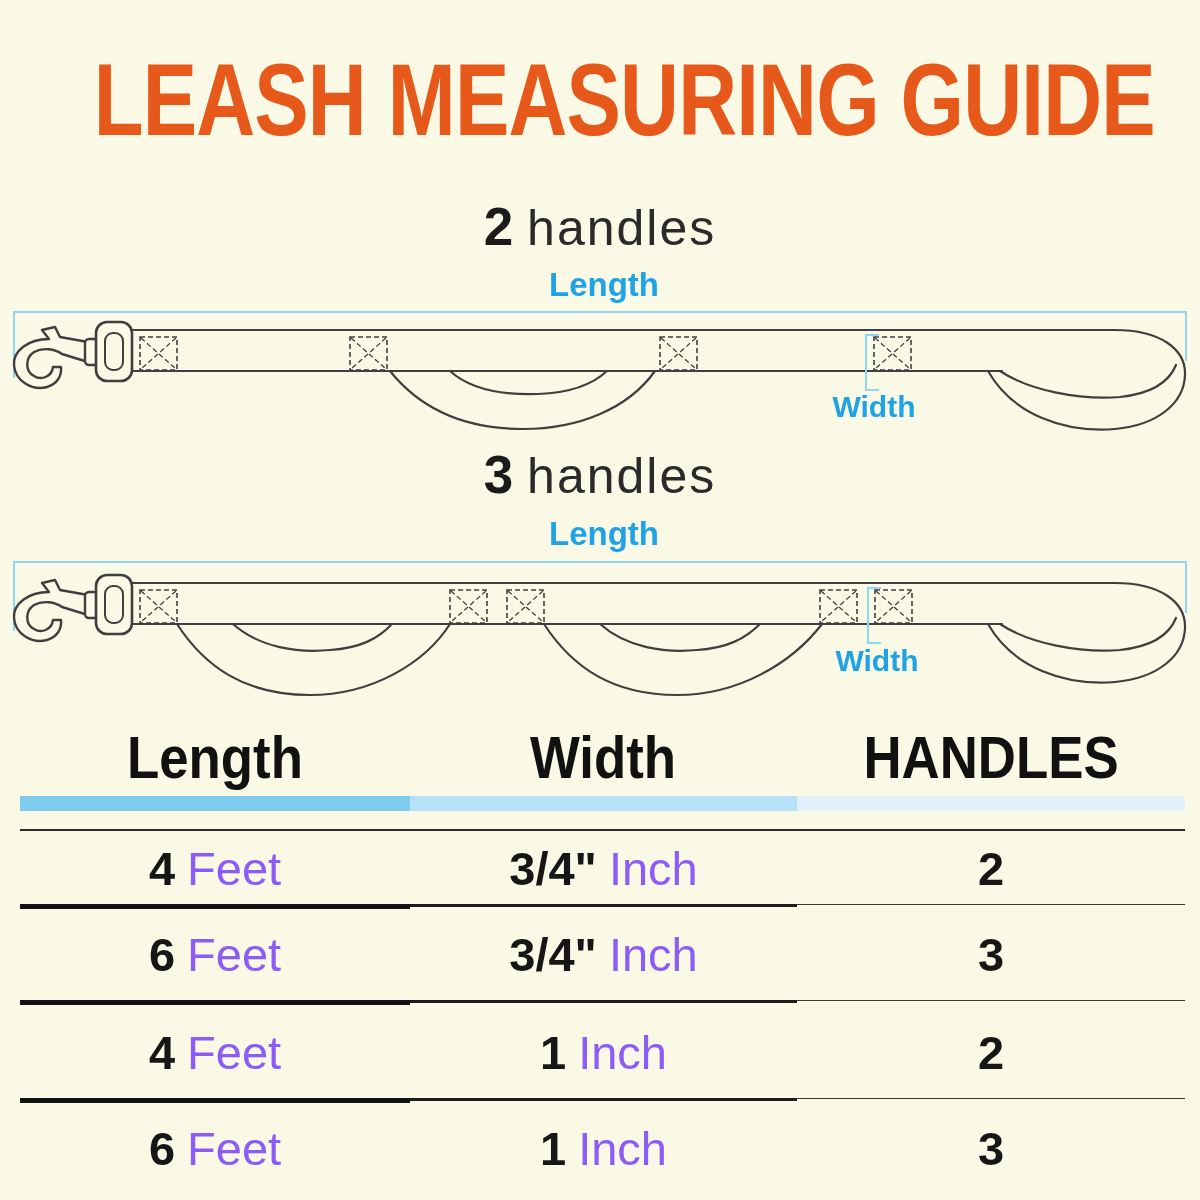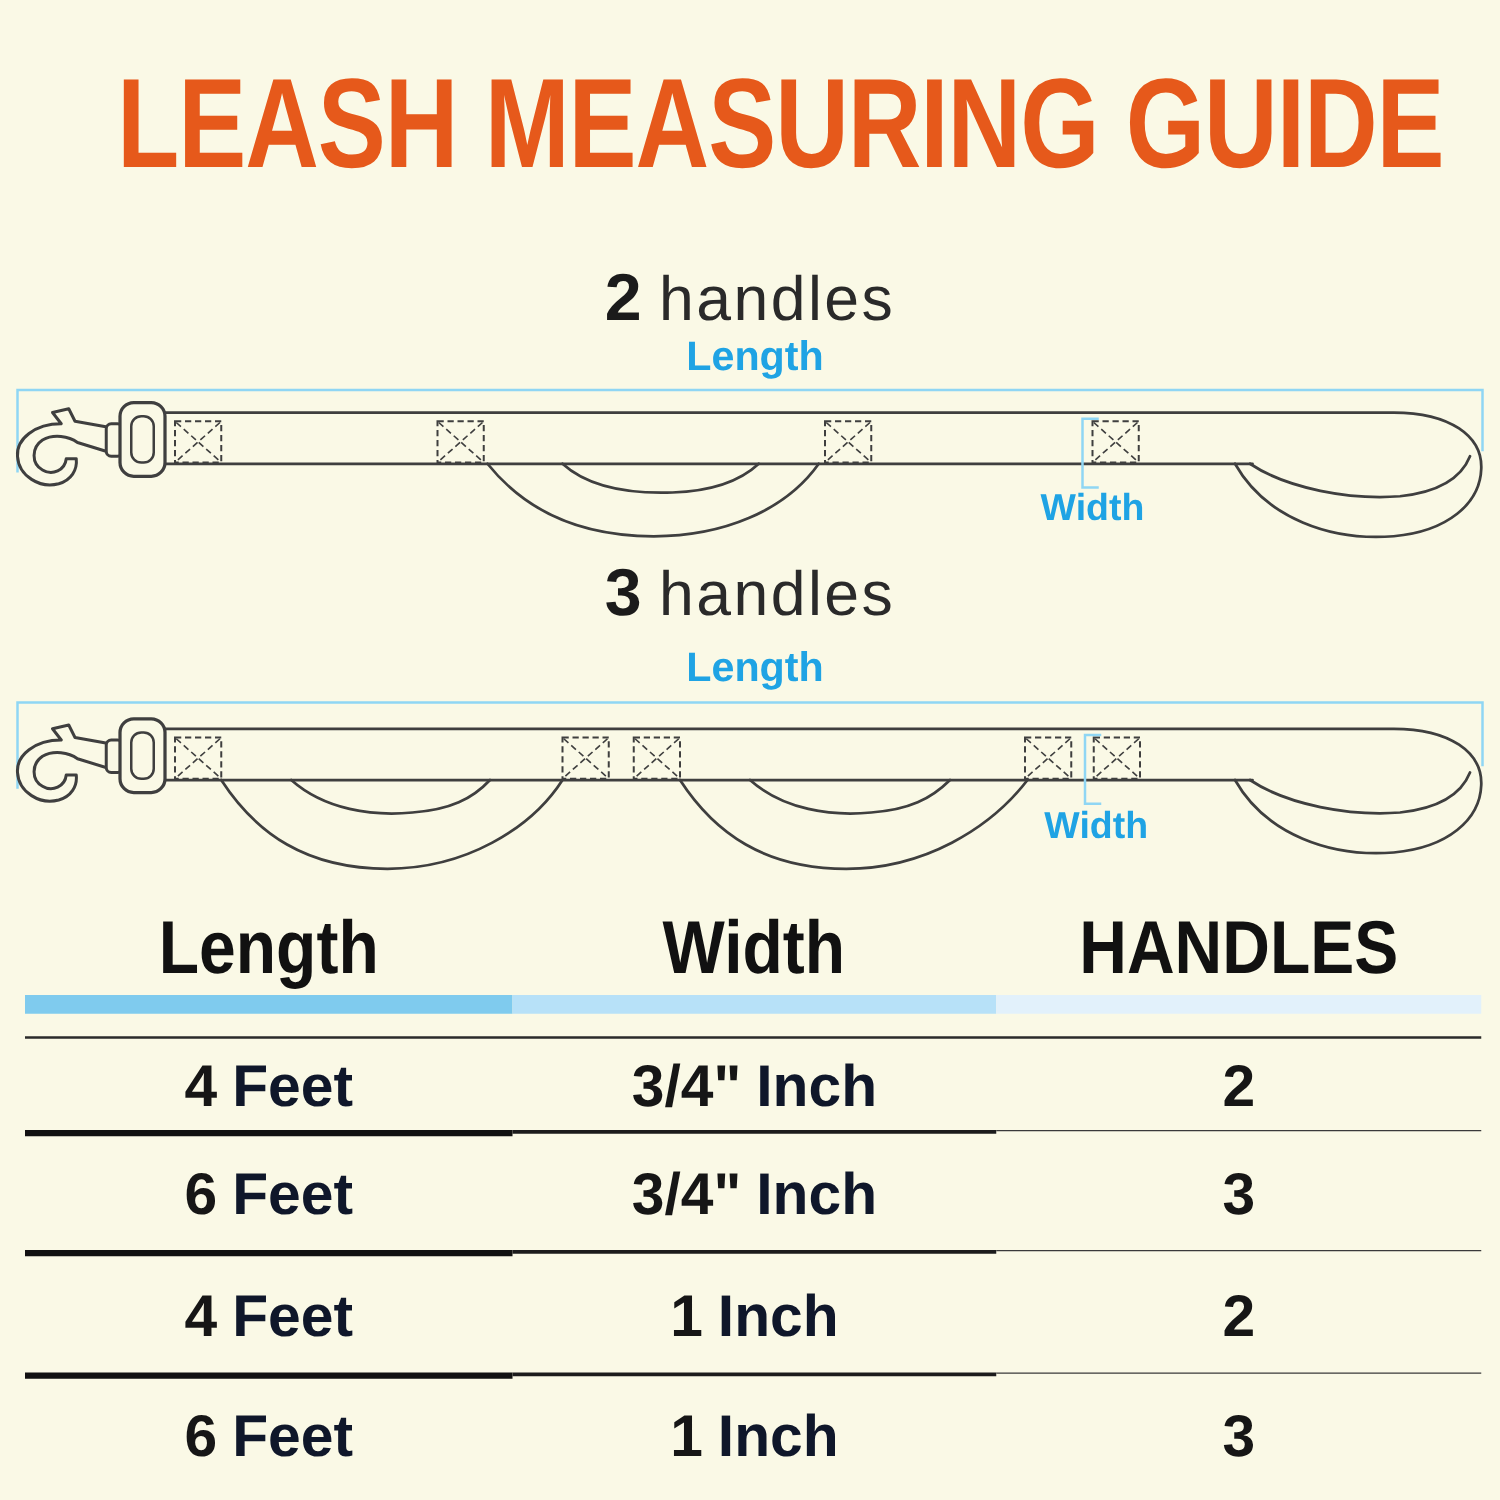--- a/index.html
+++ b/index.html
@@ -24,37 +24,37 @@
   .col2{position:absolute;left:410px;width:387px;}
   .col3{position:absolute;left:797px;width:388px;}
   .bar{top:796px;left:20px;width:1165px;height:15px;display:flex;}
   .bar .seg1{width:390px;background:#7FCBEE;}
   .bar .seg2{width:387px;background:#B7E1F8;}
   .bar .seg3{width:388px;background:#E2F1FB;}
   .hairline{top:829px;left:20px;width:1165px;height:0;border-top:2px solid #2b2b2b;}
   .trow{left:0;width:1200px;height:72px;}
   .trow .cell{top:0;height:72px;display:flex;align-items:center;justify-content:center;color:#161616;font-size:47px;white-space:nowrap;}
   .trow .v{font-weight:800;}
-  .trow .u{font-weight:700;margin-left:12px;color:#0f172a;}
+  .trow .u{font-weight:400;margin-left:12px;color:#8b5cf6;}
   .rule{left:20px;width:1165px;height:6px;display:flex;align-items:flex-start;}
   .rule i{display:block;}
   .rule .r1{width:390px;border-top:5px solid #111;}
   .rule .r2{width:387px;border-top:3px solid #1c1c1c;}
   .rule .r3{width:388px;border-top:1.5px solid #3a3a3a;}
 </style>
 </head>
 <body>
 
 <div class="canvas">
 
   <div class="abs page-title">
     <span class="squeeze">LEASH MEASURING GUIDE</span>
   </div>
 
-  <div class="abs handles-caption" style="top:200px;margin-top:12px;">
+  <div class="abs handles-caption" style="top:200px;">
     <span class="num">2</span>
     <span class="word">handles</span>
   </div>
   <div class="abs blue-label length-label" style="top:267px;">Length</div>
 
   <svg class="abs leash-svg" style="top:303px;" viewBox="0 0 1200 157">
     <defs>
       <g id="stitchbox">
         <rect x="0" y="0" width="37" height="33" fill="none" stroke="#3f3f3f" stroke-width="1.6" stroke-dasharray="5 3"></rect>
         <line x1="1" y1="1" x2="36" y2="32" stroke="#3f3f3f" stroke-width="1.3" stroke-dasharray="5 3"></line>

